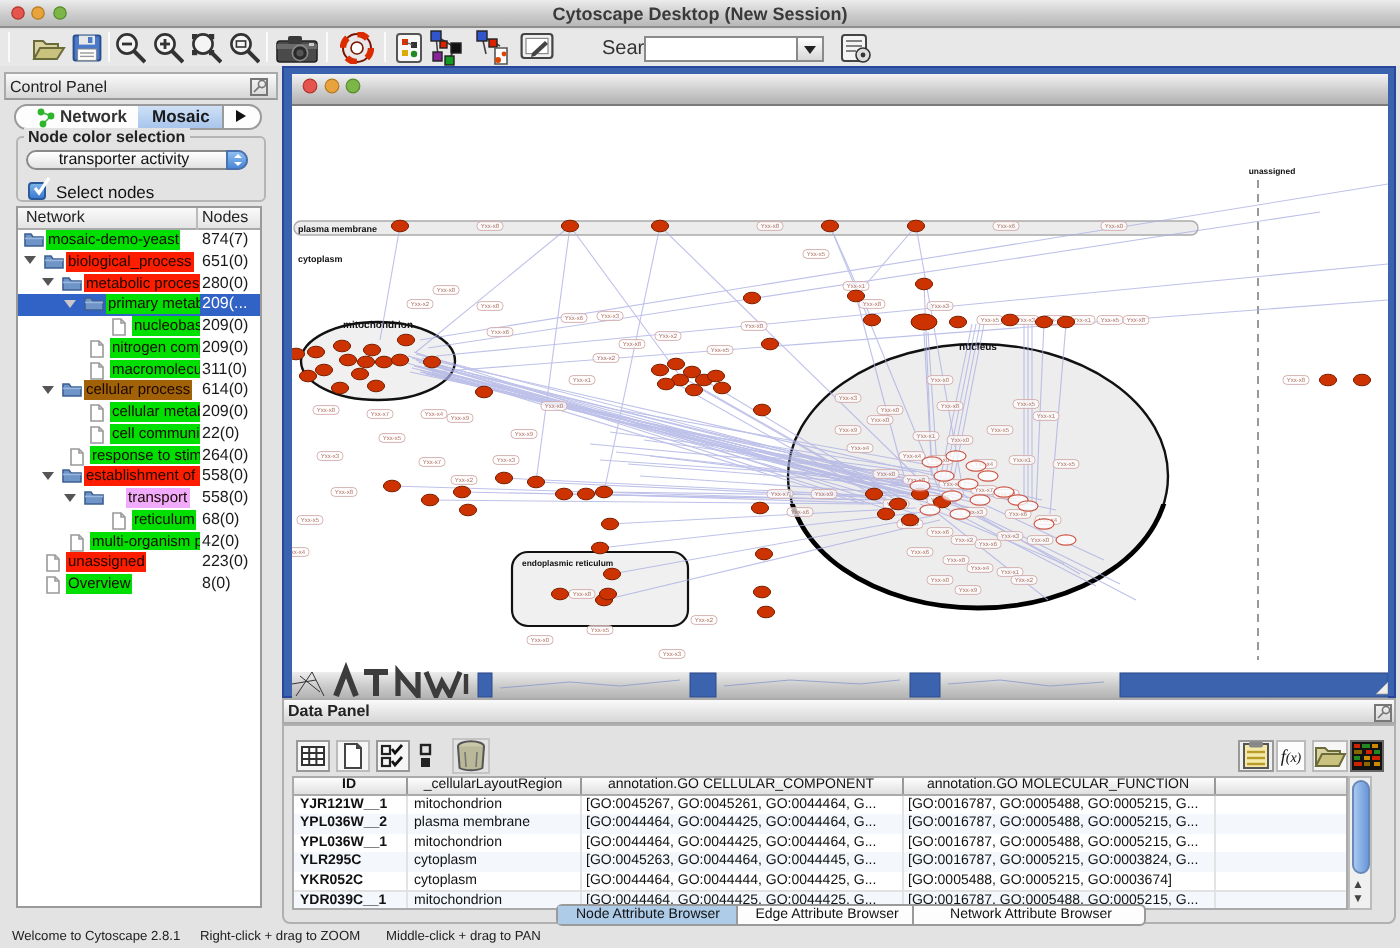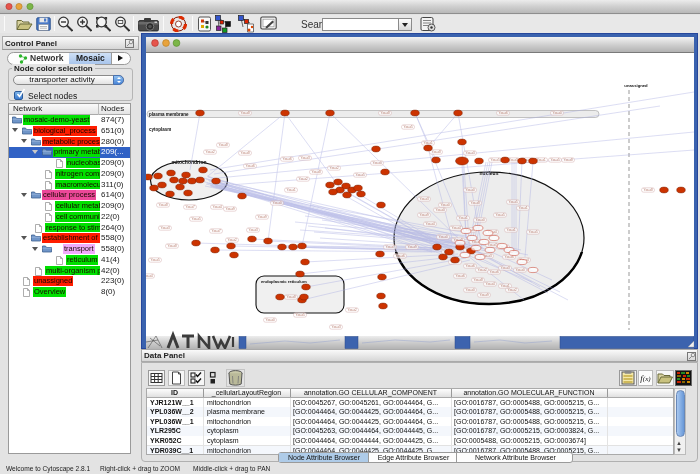--- a/index.html
+++ b/index.html
@@ -4,20 +4,21 @@
 * { margin:0; padding:0; box-sizing:border-box; }
 html,body { width:700px; height:474px; font-family:"Liberation Sans", sans-serif; background:#e8e8e8; overflow:hidden; }
 #win { position:absolute; left:0; top:0; width:700px; height:474px; background:#e3e3e3; }
 .abs { position:absolute; }
 .dpc { position:absolute; font-size:7px; line-height:9.6px; color:#111; white-space:nowrap; }
 </style></head>
 <body>
 <div id="win">
 
 <div class="abs" style="left:0;top:0;width:700px;height:14px;background:linear-gradient(#ececec,#cfcfcf 50%,#b8b8b8);border-bottom:1px solid #8e8e8e"></div>
+<div class="abs" style="left:0;top:0;width:700px;height:14px;text-align:center;font-size:9px;font-weight:bold;color:#3a3a3a;line-height:14px">Cytoscape Desktop (New Session)</div>
 <svg class="abs" style="left:4px;top:2px" width="34" height="9">
 <circle cx="5" cy="4.5" r="3.1" fill="#e6554d" stroke="#b0342c" stroke-width="0.6"></circle>
 <circle cx="15" cy="4.5" r="3.1" fill="#e8a33c" stroke="#b57a1e" stroke-width="0.6"></circle>
 <circle cx="26" cy="4.5" r="3.1" fill="#7cb649" stroke="#558a28" stroke-width="0.6"></circle>
 </svg>
 
 <div class="abs" style="left:0;top:15px;width:700px;height:18px;background:#e8e8e8"></div>
 <div style="position:absolute;left:3.5px;top:16px;width:1px;height:15px;background:#c0c0c0;border-right:1px solid #fafafa"></div>
 <div style="position:absolute;left:54px;top:16px;width:1px;height:15px;background:#c0c0c0;border-right:1px solid #fafafa"></div>
 <div style="position:absolute;left:133px;top:16px;width:1px;height:15px;background:#c0c0c0;border-right:1px solid #fafafa"></div>
@@ -111,21 +112,21 @@
 <svg class="abs" style="left:420px;top:16px" width="16" height="16" viewBox="0 0 16 16">
 <rect x="1" y="1.5" width="12" height="13" rx="1.5" fill="#f4f4f4" stroke="#444" stroke-width="1"></rect>
 <line x1="3" y1="4.5" x2="11" y2="4.5" stroke="#666" stroke-width="0.8"></line>
 <line x1="3" y1="7" x2="11" y2="7" stroke="#666" stroke-width="0.8"></line>
 <line x1="3" y1="9.5" x2="8" y2="9.5" stroke="#666" stroke-width="0.8"></line>
 <circle cx="11.5" cy="11.5" r="3.5" fill="#ddd" stroke="#333" stroke-width="0.8"></circle>
 <circle cx="11.5" cy="11.5" r="1.2" fill="#333"></circle>
 </svg>
 
 <div class="abs" style="left:2px;top:36px;width:137px;height:14px;background:linear-gradient(#fafafa,#d6d6d6);border:1px solid #aaa;border-bottom:1px solid #999"></div>
-<div class="abs" style="left:5px;top:37px;font-size:8px;font-weight:bold;color:#222;line-height:13px">Control Panel</div>
+<div class="abs" style="left:5px;top:37px;font-size:8px;font-weight:normal;color:#222;line-height:13px">Control Panel</div>
 <svg class="abs" style="left:125px;top:38.5px" width="9" height="9">
       <rect x="0.5" y="0.5" width="8" height="8" fill="none" stroke="#777" stroke-width="1"></rect>
       <circle cx="6" cy="3" r="1.8" fill="none" stroke="#777" stroke-width="0.8"></circle>
       <line x1="2" y1="7" x2="4.8" y2="4.2" stroke="#777" stroke-width="0.8"></line>
     </svg>
 
 <div class="abs" style="left:7px;top:51.5px;width:124px;height:13px;background:#fdfdfd;border:1px solid #9a9a9a;border-radius:6.5px"></div>
 <div class="abs" style="left:69px;top:51.5px;width:42px;height:13px;background:linear-gradient(#cfe0f6,#a8c5ec);border-top:1px solid #9a9a9a;border-bottom:1px solid #9a9a9a"></div>
 <div class="abs" style="left:111px;top:51.5px;width:20px;height:13px;border-left:1px solid #9a9a9a"></div>
 <svg class="abs" style="left:18px;top:53.5px" width="10" height="10">
@@ -201,21 +202,21 @@
       <path d="M1.5 0.5 L5.5 0.5 L7.5 2.5 L7.5 8.5 L1.5 8.5 Z" fill="#fff" stroke="#999" stroke-width="0.8"></path>
       <path d="M5.5 0.5 L5.5 2.5 L7.5 2.5" fill="none" stroke="#999" stroke-width="0.8"></path>
     </svg>
 <div style="position:absolute;left:55px;top:179.5px;height:9.75px;line-height:9.75px;background:#00e000;color:#1a0800;font-size:7.5px;padding:0 1px;white-space:nowrap;max-width:45px;overflow:hidden">macromolecule</div>
 <div style="position:absolute;left:101px;top:179.5px;height:9.75px;line-height:9.75px;color:#1a1a1a;font-size:8px;white-space:nowrap;z-index:3">311(0)</div>
 <div style="position:absolute;left:21px;top:192.8px;width:0;height:0;border-left:3.5px solid transparent;border-right:3.5px solid transparent;border-top:4.5px solid #555"></div>
 <svg style="position:absolute;left:31px;top:191.25px" width="10" height="8">
       <path d="M0.5 2 L0.5 7 L9.5 7 L9.5 2.5 L4.5 2.5 L3.5 1 L0.5 1 Z" fill="#6f95c8" stroke="#3c5f91" stroke-width="0.8"></path>
       <path d="M0.5 3.2 L9.5 3.2" stroke="#9ab7dd" stroke-width="0.8"></path>
     </svg>
-<div style="position:absolute;left:42px;top:190.2px;height:9.75px;line-height:9.75px;background:#ec4899;color:#1a0800;font-size:7.5px;padding:0 1px;white-space:nowrap;max-width:58px;overflow:hidden">cellular process</div>
+<div style="position:absolute;left:42px;top:190.2px;height:9.75px;line-height:9.75px;background:#a16207;color:#1a0800;font-size:7.5px;padding:0 1px;white-space:nowrap;max-width:58px;overflow:hidden">cellular process</div>
 <div style="position:absolute;left:101px;top:190.2px;height:9.75px;line-height:9.75px;color:#1a1a1a;font-size:8px;white-space:nowrap;z-index:3">614(0)</div>
 <svg style="position:absolute;left:44px;top:202.0px" width="9" height="9">
       <path d="M1.5 0.5 L5.5 0.5 L7.5 2.5 L7.5 8.5 L1.5 8.5 Z" fill="#fff" stroke="#999" stroke-width="0.8"></path>
       <path d="M5.5 0.5 L5.5 2.5 L7.5 2.5" fill="none" stroke="#999" stroke-width="0.8"></path>
     </svg>
 <div style="position:absolute;left:55px;top:201.0px;height:9.75px;line-height:9.75px;background:#00e000;color:#1a0800;font-size:7.5px;padding:0 1px;white-space:nowrap;max-width:45px;overflow:hidden">cellular metabo</div>
 <div style="position:absolute;left:101px;top:201.0px;height:9.75px;line-height:9.75px;color:#1a1a1a;font-size:8px;white-space:nowrap;z-index:3">209(0)</div>
 <svg style="position:absolute;left:44px;top:212.75px" width="9" height="9">
       <path d="M1.5 0.5 L5.5 0.5 L7.5 2.5 L7.5 8.5 L1.5 8.5 Z" fill="#fff" stroke="#999" stroke-width="0.8"></path>
       <path d="M5.5 0.5 L5.5 2.5 L7.5 2.5" fill="none" stroke="#999" stroke-width="0.8"></path>
@@ -240,21 +241,21 @@
       <path d="M0.5 2 L0.5 7 L9.5 7 L9.5 2.5 L4.5 2.5 L3.5 1 L0.5 1 Z" fill="#6f95c8" stroke="#3c5f91" stroke-width="0.8"></path>
       <path d="M0.5 3.2 L9.5 3.2" stroke="#9ab7dd" stroke-width="0.8"></path>
     </svg>
 <div style="position:absolute;left:63px;top:244.0px;height:9.75px;line-height:9.75px;background:#f0abfc;color:#1a0800;font-size:7.5px;padding:0 1px;white-space:nowrap;max-width:47px;overflow:hidden">transport</div>
 <div style="position:absolute;left:101px;top:244.0px;height:9.75px;line-height:9.75px;color:#1a1a1a;font-size:8px;white-space:nowrap;z-index:3">558(0)</div>
 <svg style="position:absolute;left:55px;top:255.75px" width="9" height="9">
       <path d="M1.5 0.5 L5.5 0.5 L7.5 2.5 L7.5 8.5 L1.5 8.5 Z" fill="#fff" stroke="#999" stroke-width="0.8"></path>
       <path d="M5.5 0.5 L5.5 2.5 L7.5 2.5" fill="none" stroke="#999" stroke-width="0.8"></path>
     </svg>
 <div style="position:absolute;left:66px;top:254.8px;height:9.75px;line-height:9.75px;background:#00e000;color:#1a0800;font-size:7.5px;padding:0 1px;white-space:nowrap;max-width:34px;overflow:hidden">reticulum</div>
-<div style="position:absolute;left:101px;top:254.8px;height:9.75px;line-height:9.75px;color:#1a1a1a;font-size:8px;white-space:nowrap;z-index:3">41(4)</div>
+<div style="position:absolute;left:101px;top:254.8px;height:9.75px;line-height:9.75px;color:#1a1a1a;font-size:8px;white-space:nowrap;z-index:3">68(0)</div>
 <svg style="position:absolute;left:34px;top:266.5px" width="9" height="9">
       <path d="M1.5 0.5 L5.5 0.5 L7.5 2.5 L7.5 8.5 L1.5 8.5 Z" fill="#fff" stroke="#999" stroke-width="0.8"></path>
       <path d="M5.5 0.5 L5.5 2.5 L7.5 2.5" fill="none" stroke="#999" stroke-width="0.8"></path>
     </svg>
 <div style="position:absolute;left:45px;top:265.5px;height:9.75px;line-height:9.75px;background:#00e000;color:#1a0800;font-size:7.5px;padding:0 1px;white-space:nowrap;max-width:55px;overflow:hidden">multi-organism pro</div>
 <div style="position:absolute;left:101px;top:265.5px;height:9.75px;line-height:9.75px;color:#1a1a1a;font-size:8px;white-space:nowrap;z-index:3">42(0)</div>
 <svg style="position:absolute;left:22px;top:277.25px" width="9" height="9">
       <path d="M1.5 0.5 L5.5 0.5 L7.5 2.5 L7.5 8.5 L1.5 8.5 Z" fill="#fff" stroke="#999" stroke-width="0.8"></path>
       <path d="M5.5 0.5 L5.5 2.5 L7.5 2.5" fill="none" stroke="#999" stroke-width="0.8"></path>
     </svg>

